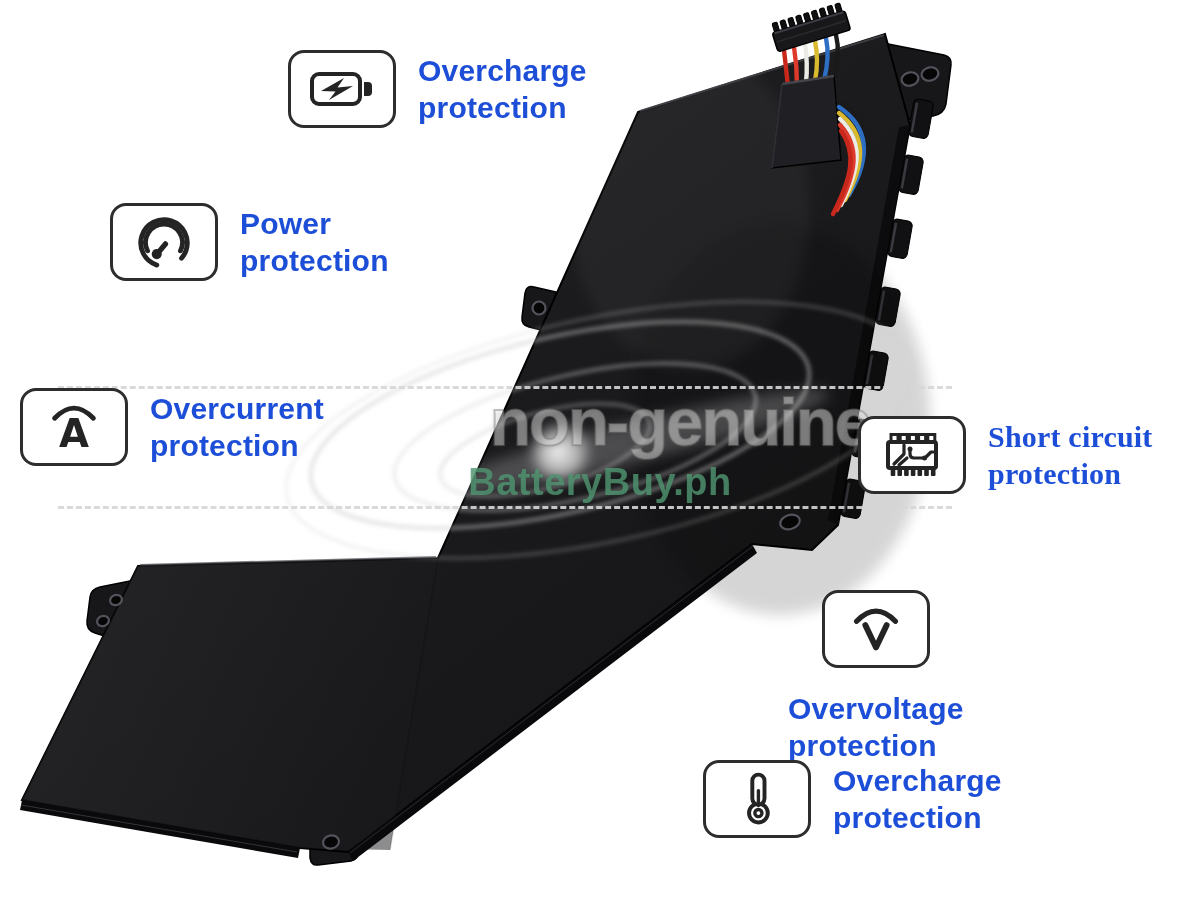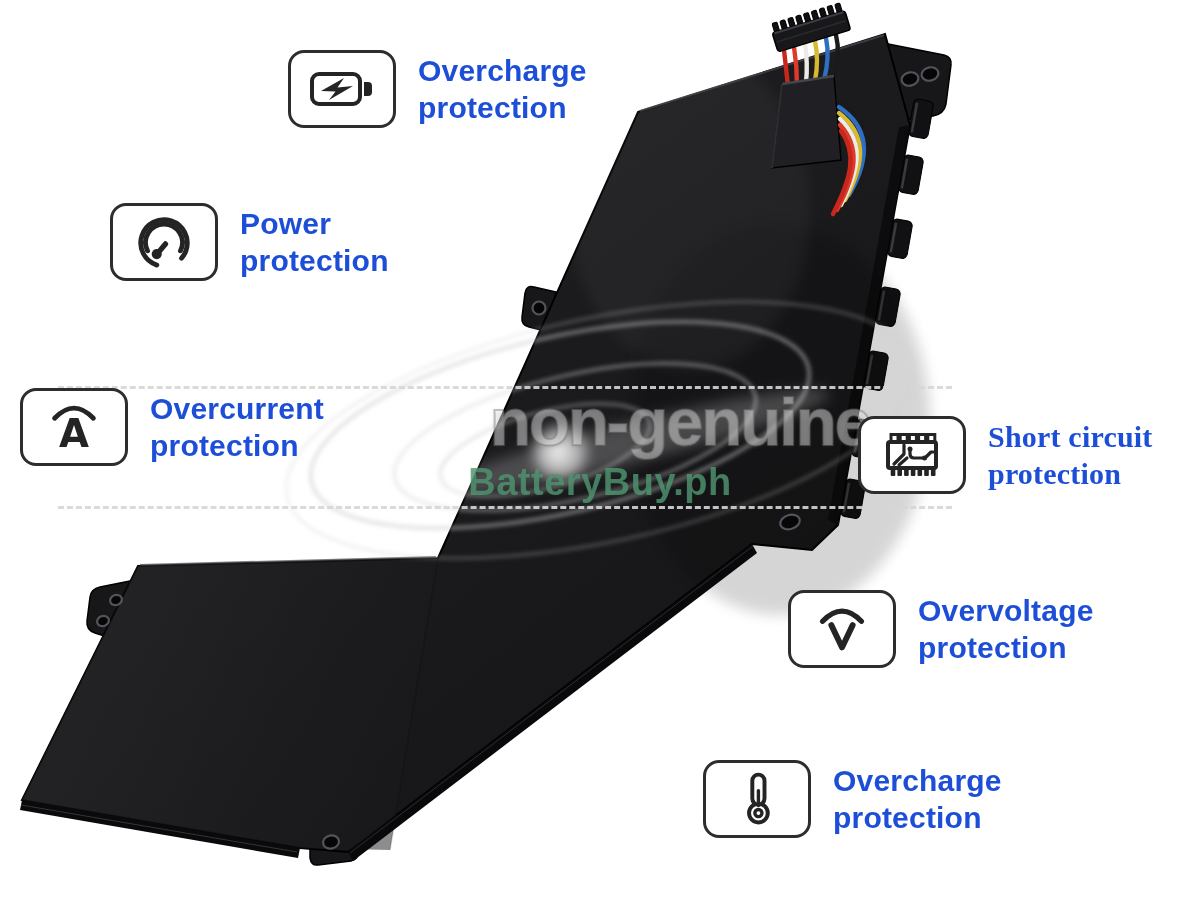--- a/index.html
+++ b/index.html
@@ -18,21 +18,21 @@
             text-shadow:0 1px 2px rgba(30,70,50,0.15);}
   .feature{position:absolute;display:flex;align-items:center;gap:22px;z-index:5;}
   .icon-box{width:108px;height:78px;flex:0 0 auto;background:#ffffff;border:3px solid #2d2d2d;
             border-radius:16px;display:flex;align-items:center;justify-content:center;box-sizing:border-box;}
   .feature .label{font-size:30px;line-height:37px;font-weight:600;color:#1d4ed8;white-space:nowrap;letter-spacing:0.2px;}
   .feature .label span{display:block;}
   #f-overcharge{left:288px;top:50px;}
   #f-power{left:110px;top:203px;}
   #f-overcurrent{left:20px;top:388px;}
   #f-shortcircuit{left:858px;top:416px;font-family:Liberation Serif, serif;}
-  #f-overvoltage{left:788px;top:590px;}
+  #f-overvoltage{left:788px;top:590px;flex-direction:column;}
   #f-temperature{left:703px;top:760px;}
   .ic{display:block;}
   .ic *{vector-effect:none;}
 </style>
 </head>
 <body>
 
 <div id="stage">
 
   <svg id="battery-svg" width="1200" height="900" viewBox="0 0 1200 900">

